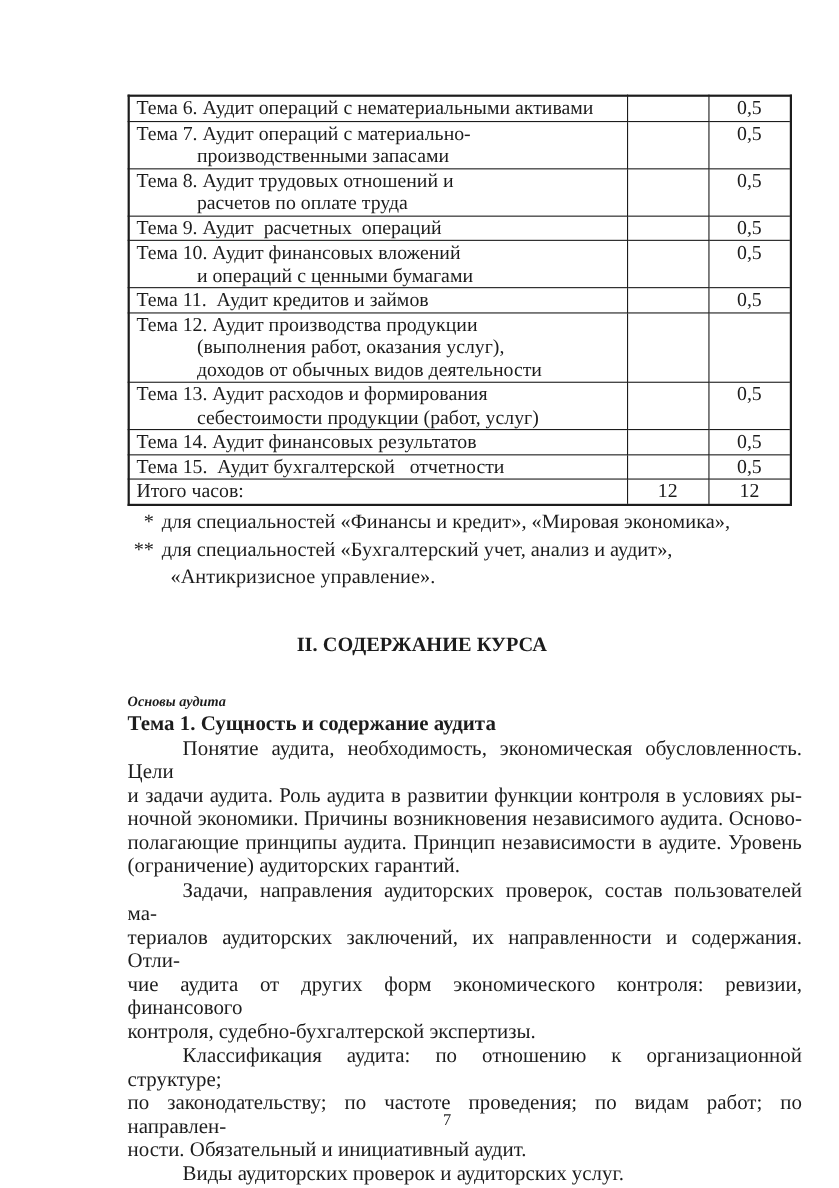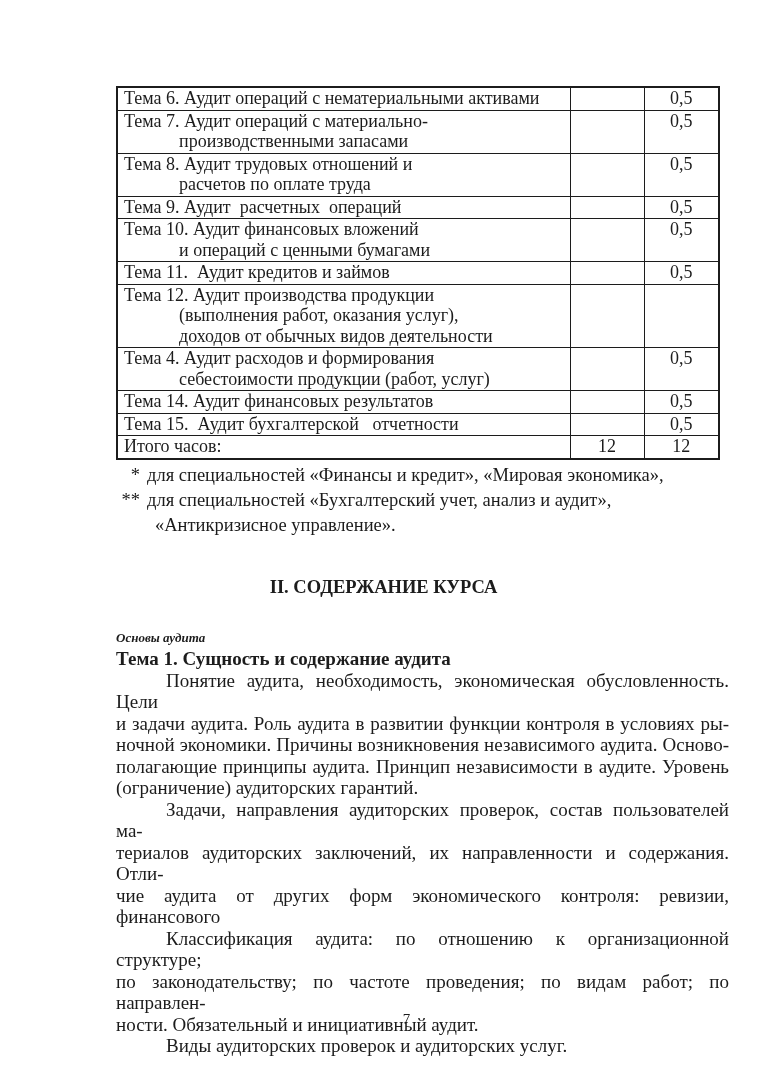--- a/index.html
+++ b/index.html
@@ -131,21 +131,21 @@
             <td class="topic">
               <div class="tline">Тема 12. Аудит производства продукции</div>
               <div class="tline cont">(выполнения работ, оказания услуг),</div>
               <div class="tline cont">доходов от обычных видов деятельности</div>
             </td>
             <td class="val"></td>
             <td class="val"></td>
           </tr>
           <tr>
             <td class="topic">
-              <div class="tline">Тема 4. Аудит расходов и формирования</div>
+              <div class="tline">Тема 13. Аудит расходов и формирования</div>
               <div class="tline cont">себестоимости продукции (работ, услуг)</div>
             </td>
             <td class="val"></td>
             <td class="val">0,5</td>
           </tr>
           <tr>
             <td class="topic">
               <div class="tline">Тема 14. Аудит финансовых результатов</div>
             </td>
             <td class="val"></td>
@@ -190,20 +190,21 @@
 
     <div class="bodytext" id="bodytext">
         <div class="line first">Понятие аудита, необходимость, экономическая обусловленность. Цели</div>
         <div class="line">и задачи аудита. Роль аудита в развитии функции контроля в условиях ры-</div>
         <div class="line">ночной экономики. Причины возникновения независимого аудита. Осново-</div>
         <div class="line">полагающие принципы аудита. Принцип независимости в аудите. Уровень</div>
         <div class="line last">(ограничение) аудиторских гарантий.</div>
         <div class="line first">Задачи, направления аудиторских проверок, состав пользователей ма-</div>
         <div class="line">териалов аудиторских заключений, их направленности и содержания. Отли-</div>
         <div class="line">чие аудита от других форм экономического контроля: ревизии, финансового</div>
+        <div class="line last">контроля, судебно-бухгалтерской экспертизы.</div>
         <div class="line first">Классификация аудита: по отношению к организационной структуре;</div>
         <div class="line">по законодательству; по частоте проведения; по видам работ; по направлен-</div>
         <div class="line last">ности. Обязательный и инициативный аудит.</div>
         <div class="line first last">Виды аудиторских проверок и аудиторских услуг.</div>
       </div>
   </div>
 
   <div class="page-number">7</div>
 </div>
 

